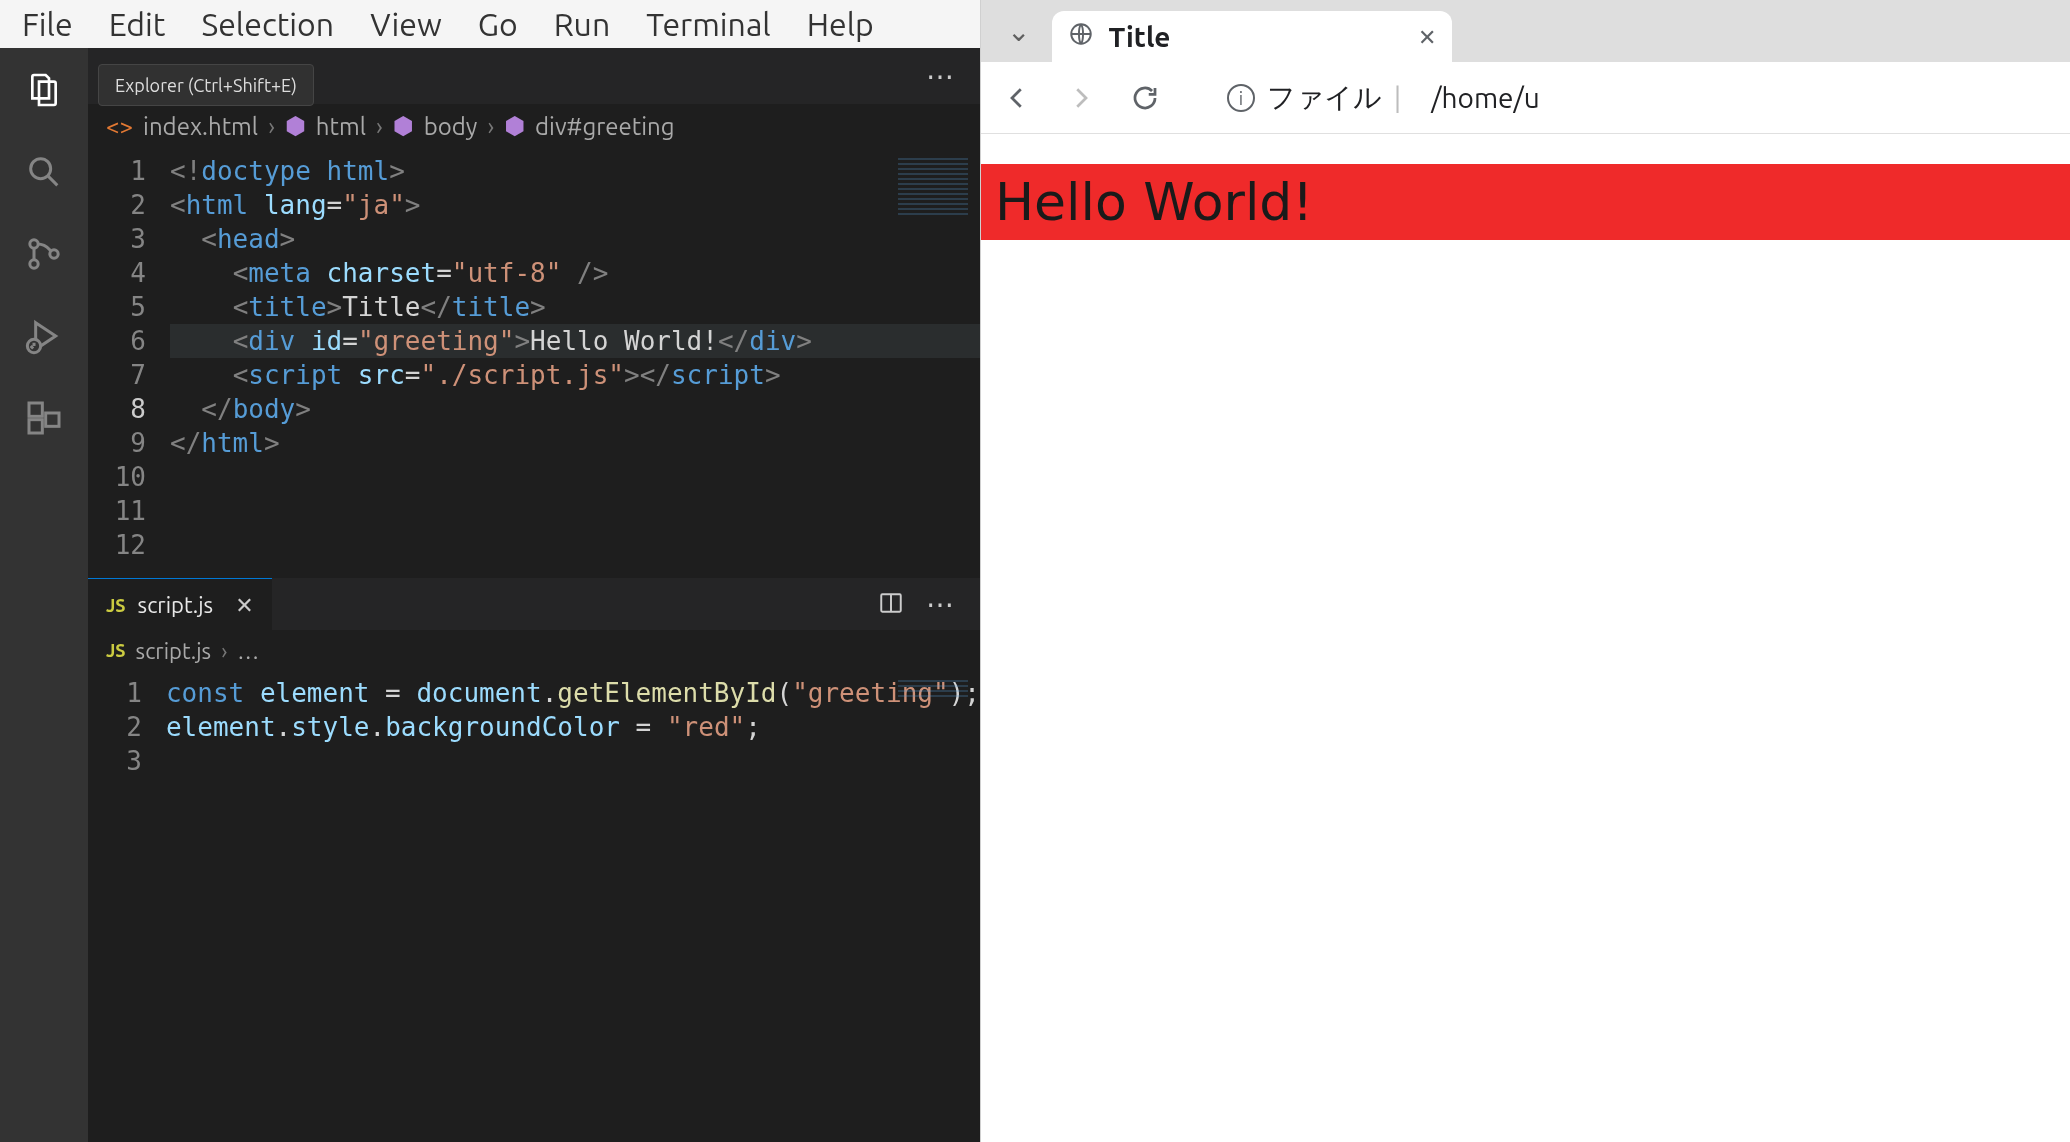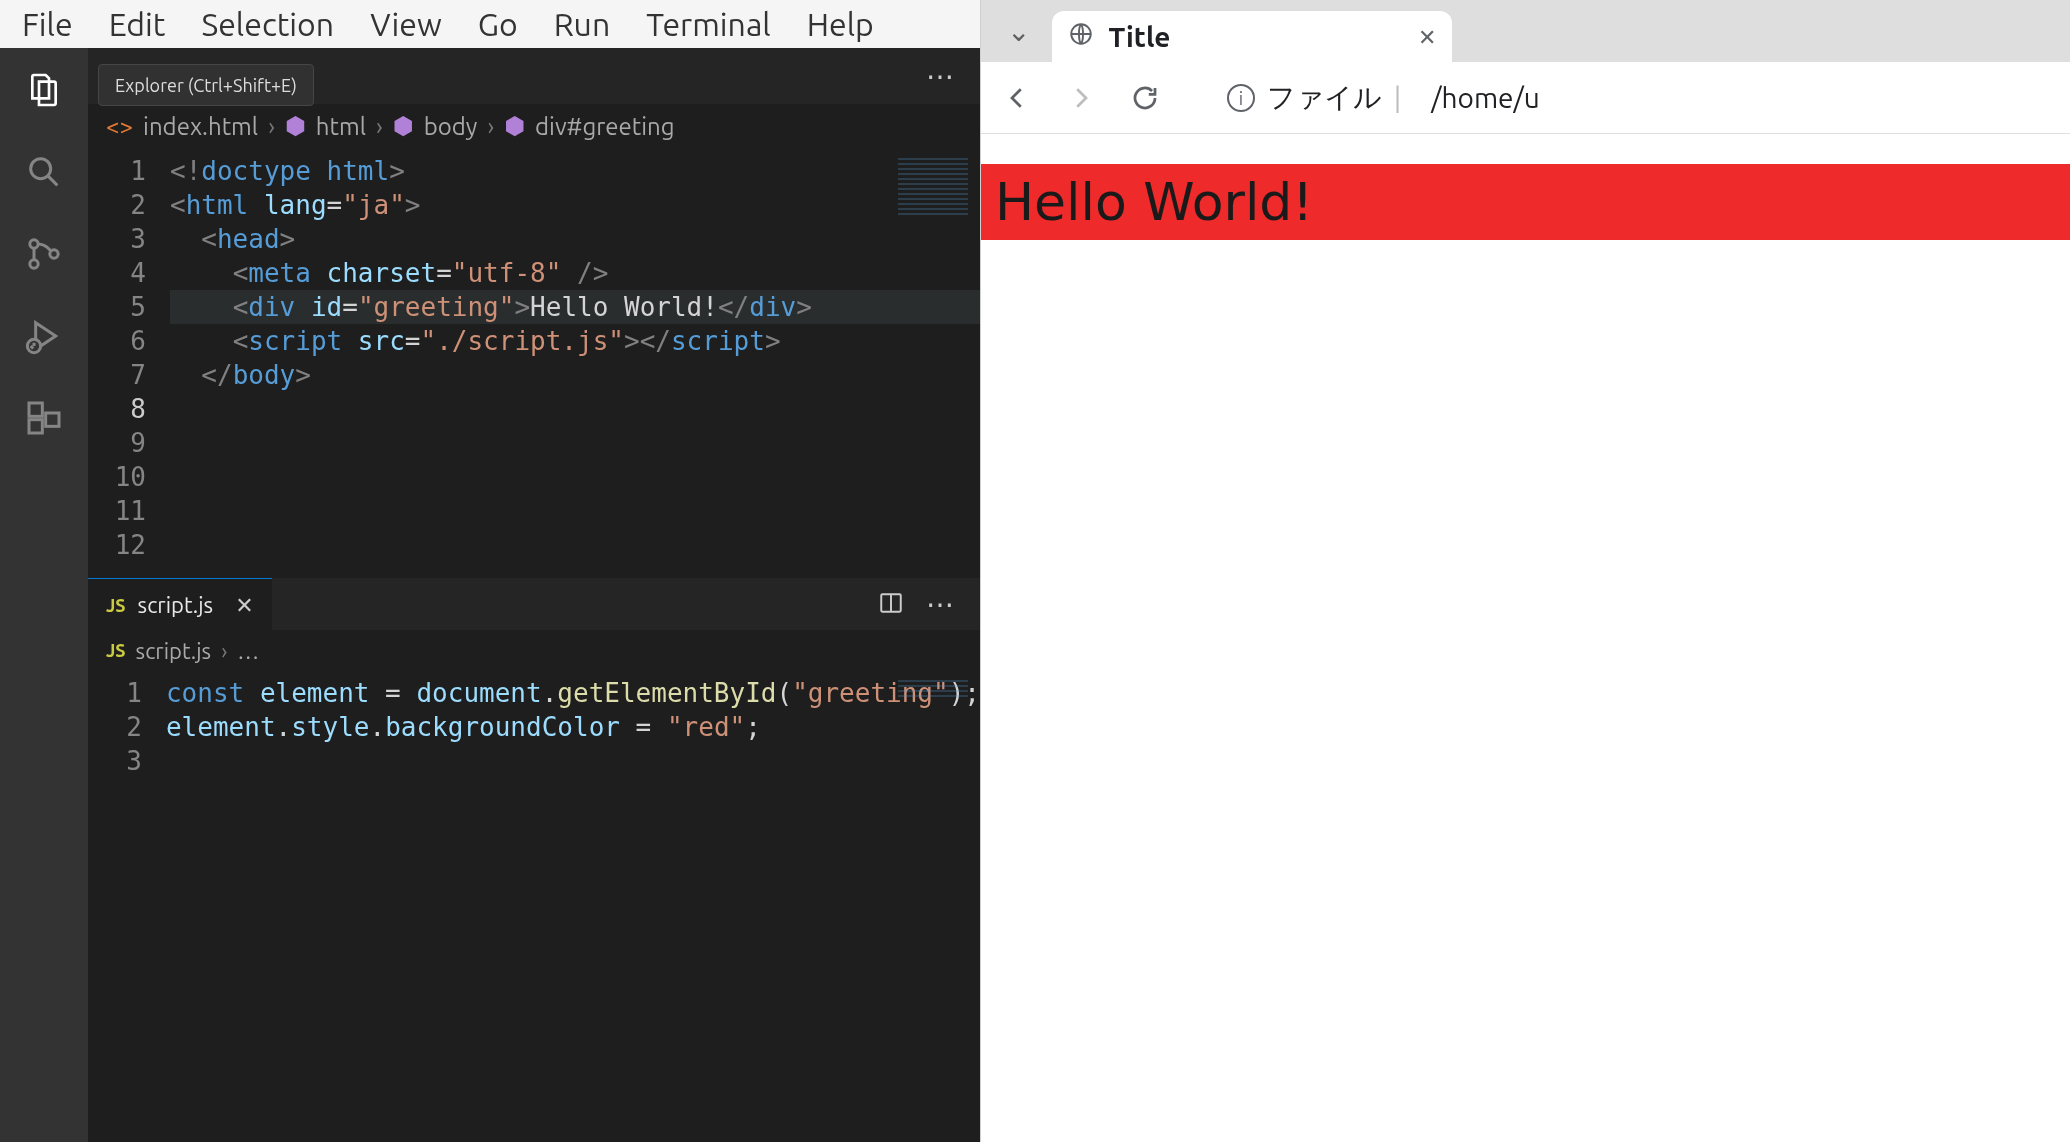--- a/index.html
+++ b/index.html
@@ -355,23 +355,25 @@
             <div>9</div>
             <div>10</div>
             <div>11</div>
             <div>12</div>
           </div>
         <div class="codelines" id="lines1">
             <div class="codeline"><span class="tok-gray">&lt;!</span><span class="tok-blue">doctype </span><span class="tok-blue">html</span><span class="tok-gray">&gt;</span></div>
             <div class="codeline"><span class="tok-gray">&lt;</span><span class="tok-blue">html </span><span class="tok-lblue">lang</span><span class="tok-white">=</span><span class="tok-str">"ja"</span><span class="tok-gray">&gt;</span></div>
             <div class="codeline"><span class="tok-white">  </span><span class="tok-gray">&lt;</span><span class="tok-blue">head</span><span class="tok-gray">&gt;</span></div>
             <div class="codeline"><span class="tok-white">    </span><span class="tok-gray">&lt;</span><span class="tok-blue">meta </span><span class="tok-lblue">charset</span><span class="tok-white">=</span><span class="tok-str">"utf-8"</span><span class="tok-gray"> /&gt;</span></div>
+            <div class="codeline"><span class="tok-white">    </span><span class="tok-gray">&lt;</span><span class="tok-blue">title</span><span class="tok-gray">&gt;</span><span class="tok-white">Title</span><span class="tok-gray">&lt;/</span><span class="tok-blue">title</span><span class="tok-gray">&gt;</span></div>
             <div class="codeline hl"><span class="tok-white">    </span><span class="tok-gray">&lt;</span><span class="tok-blue">div </span><span class="tok-lblue">id</span><span class="tok-white">=</span><span class="tok-str">"greeting"</span><span class="tok-gray">&gt;</span><span class="tok-white">Hello World!</span><span class="tok-gray">&lt;/</span><span class="tok-blue">div</span><span class="tok-gray">&gt;</span></div>
             <div class="codeline"><span class="tok-white">    </span><span class="tok-gray">&lt;</span><span class="tok-blue">script </span><span class="tok-lblue">src</span><span class="tok-white">=</span><span class="tok-str">"./script.js"</span><span class="tok-gray">&gt;&lt;/</span><span class="tok-blue">script</span><span class="tok-gray">&gt;</span></div>
             <div class="codeline"><span class="tok-white">  </span><span class="tok-gray">&lt;/</span><span class="tok-blue">body</span><span class="tok-gray">&gt;</span></div>
+            <div class="codeline"><span class="tok-gray">&lt;/</span><span class="tok-blue">html</span><span class="tok-gray">&gt;</span></div>
             <div class="codeline"></div>
           </div>
         <div class="minimap"></div>
       </div>
 
       <div class="tab-row">
         <div class="tab">
           <span class="js-badge">JS</span>
           <span>script.js</span>
           <span class="tab-close">✕</span>

